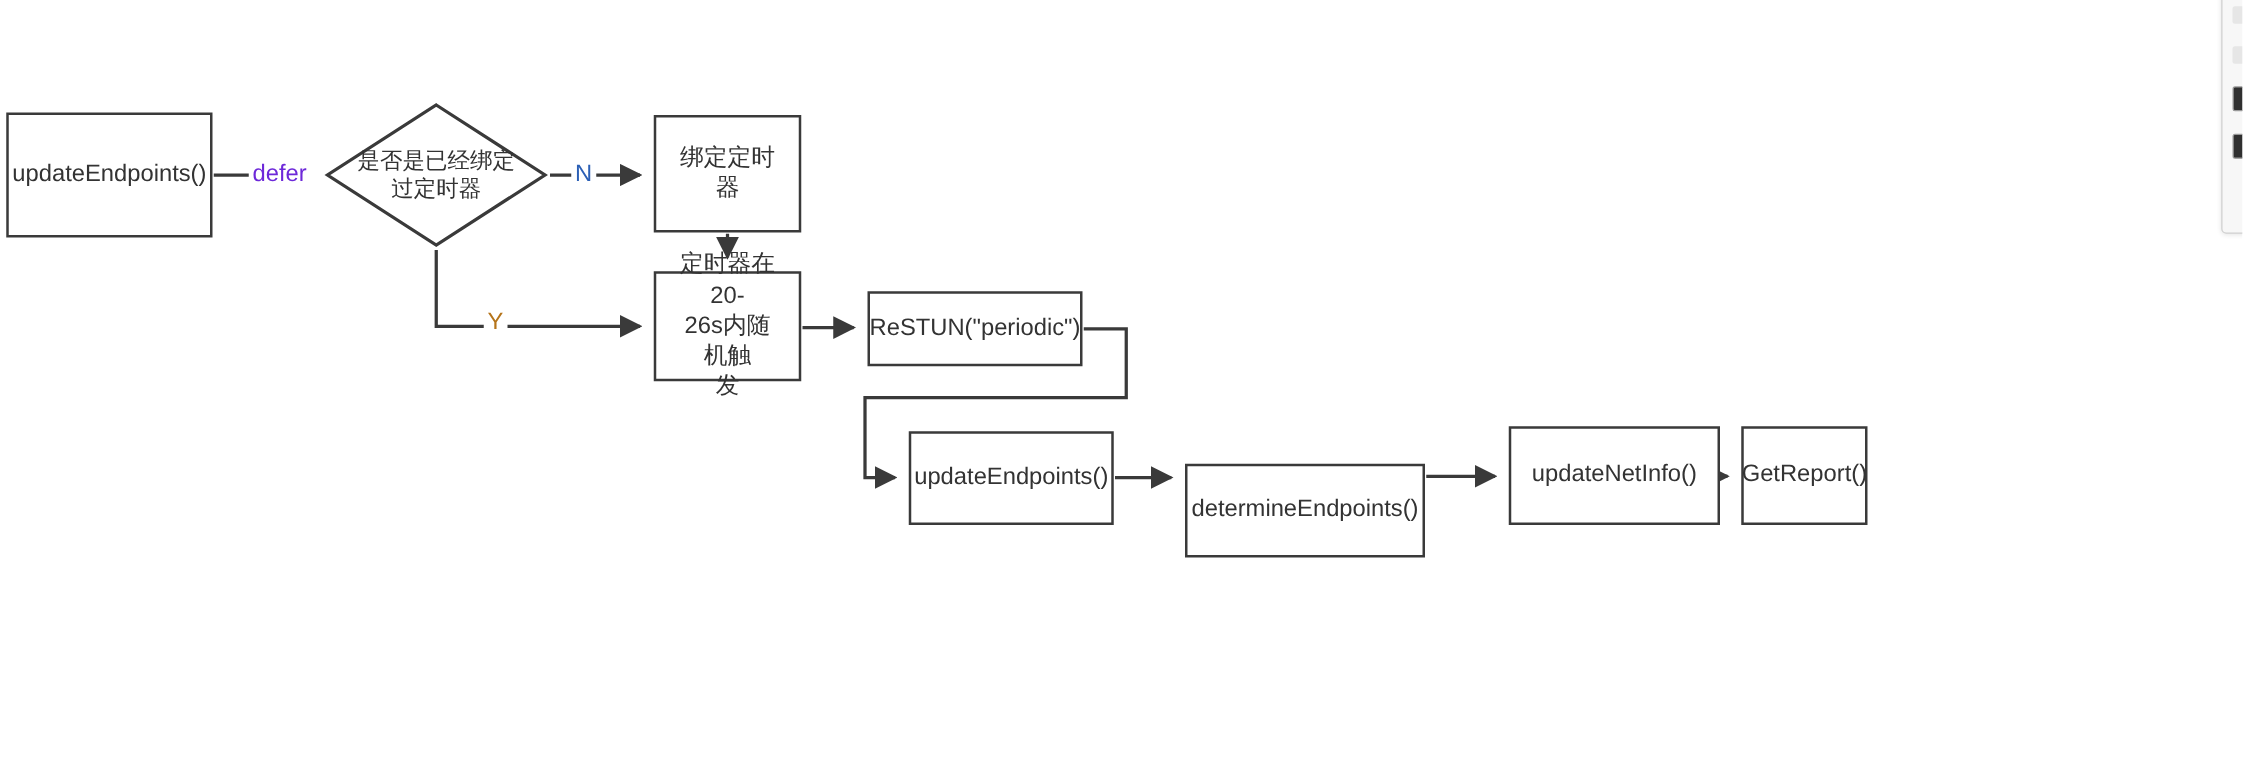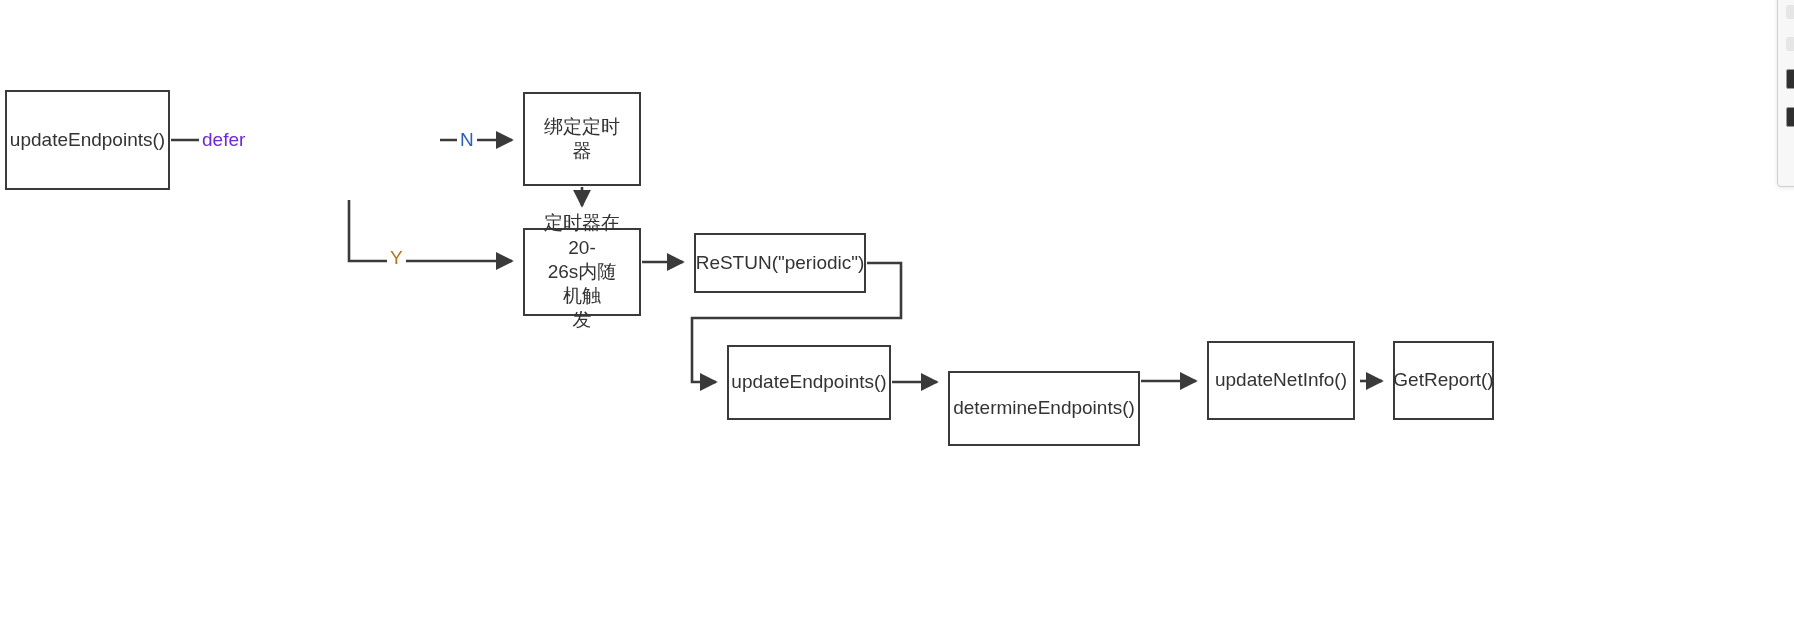--- a/index.html
+++ b/index.html
@@ -137,44 +137,51 @@
       <path d="M 1141 381 L 1196 381" marker-end="url(#arrow)"></path>
 
       <path d="M 1360 381 L 1382 381" marker-end="url(#arrow)"></path>
     </g>
   </svg>
 
   <div class="node-box" style="left:5px; top:90px; width:165px; height:100px;">
     <span class="node-label">updateEndpoints()</span>
   </div>
 
+  <div class="diamond-wrap" style="left:259px; top:81px; width:180px; height:118px;">
+    <svg class="diamond-shape" viewBox="0 0 180 118" xmlns="http://www.w3.org/2000/svg" preserveAspectRatio="none">
+      <polygon points="90,3 177,59 90,115 3,59" fill="#ffffff" stroke="#3a3a3a" stroke-width="2.6"></polygon>
+    </svg>
+    <span class="diamond-text">是否是已经绑定
+过定时器</span>
+  </div>
 
   <div class="node-box" style="left:523px; top:92px; width:118px; height:94px;">
     <span class="node-label">绑定定时器</span>
   </div>
 
-  <div class="node-box" style="left:523px; top:228px; width:118px; height:88px;">
+  <div class="node-box" style="left:523px; top:217px; width:118px; height:88px;">
     <span class="node-label">定时器在20-
 26s内随机触
 发</span>
   </div>
 
   <div class="node-box" style="left:694px; top:233px; width:172px; height:60px;">
     <span class="node-label">ReSTUN("periodic")</span>
   </div>
 
   <div class="node-box" style="left:727px; top:345px; width:164px; height:75px;">
     <span class="node-label">updateEndpoints()</span>
   </div>
 
   <div class="node-box" style="left:948px; top:345px; width:192px; height:75px;margin-top:26px;">
     <span class="node-label">determineEndpoints()</span>
   </div>
 
-  <div class="node-box" style="left:1207px; top:341px; width:148px; height:79px;">
+  <div class="node-box" style="left:1207px; top:341px; width:169px; height:79px;">
     <span class="node-label">updateNetInfo()</span>
   </div>
 
   <div class="node-box" style="left:1393px; top:341px; width:101px; height:79px;">
     <span class="node-label">GetReport()</span>
   </div>
 
   <div class="edge-label defer" style="left:199px; top:129px;">defer</div>
 
   <div class="edge-label neg" style="left:457px; top:129px;">N</div>

